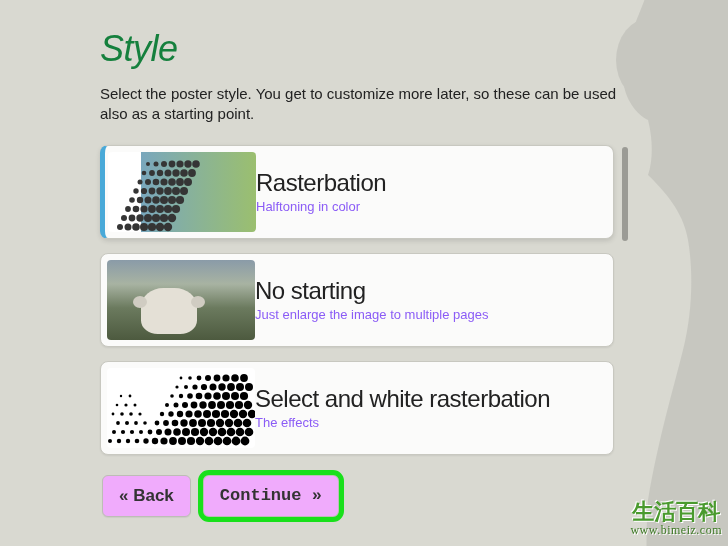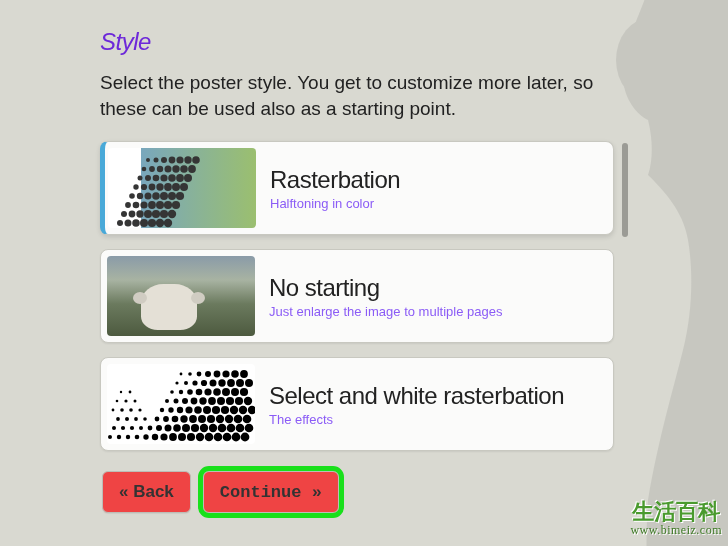--- a/index.html
+++ b/index.html
@@ -22,29 +22,29 @@
       right: 0;
       width: 300px;
       height: 546px;
       pointer-events: none;
       opacity: 0.15;
     }
     .page {
       padding: 28px 100px 0 100px;
     }
     .title {
-      font-size: 24px;
+      font-size: 36px;
       font-weight: 500;
-      color: #6d28d9;
+      color: #15803d;
       margin-bottom: 14px;
       font-style: italic;
       letter-spacing: -0.5px;
     }
     .description {
-      font-size: 19px;
+      font-size: 15px;
       color: #222;
       line-height: 1.35;
       margin-bottom: 20px;
       max-width: 520px;
     }
     .style-list-wrapper {
       position: relative;
       display: flex;
       align-items: flex-start;
     }
@@ -54,21 +54,20 @@
       gap: 14px;
       flex: 1;
     }
     .style-option {
       display: flex;
       align-items: center;
       background: #fbfbfa;
       border: 1px solid #c8c8c0;
       border-radius: 8px;
       padding: 6px;
-      gap: 14px;
       cursor: pointer;
       min-height: 92px;
       box-shadow: 0 1px 2px rgba(0,0,0,0.07);
     }
     .style-option.selected {
       border-left: 5px solid #49a9d8;
       padding-left: 3px;
       box-shadow: 0 2px 5px rgba(0,0,0,0.12);
     }
     .preview {
@@ -103,21 +102,21 @@
       margin-left: 8px;
       margin-top: 2px;
     }
     .nav-buttons {
       display: flex;
       gap: 12px;
       margin-top: 20px;
       margin-left: 2px;
     }
     .btn {
-      background: #ef4444;
+      background: #f0abfc;
       border: 1px solid #bdbdb6;
       border-radius: 6px;
       padding: 10px 16px;
       font-size: 17px;
       font-weight: 600;
       color: #333;
       cursor: pointer;
       display: flex;
       align-items: center;
       gap: 4px;

